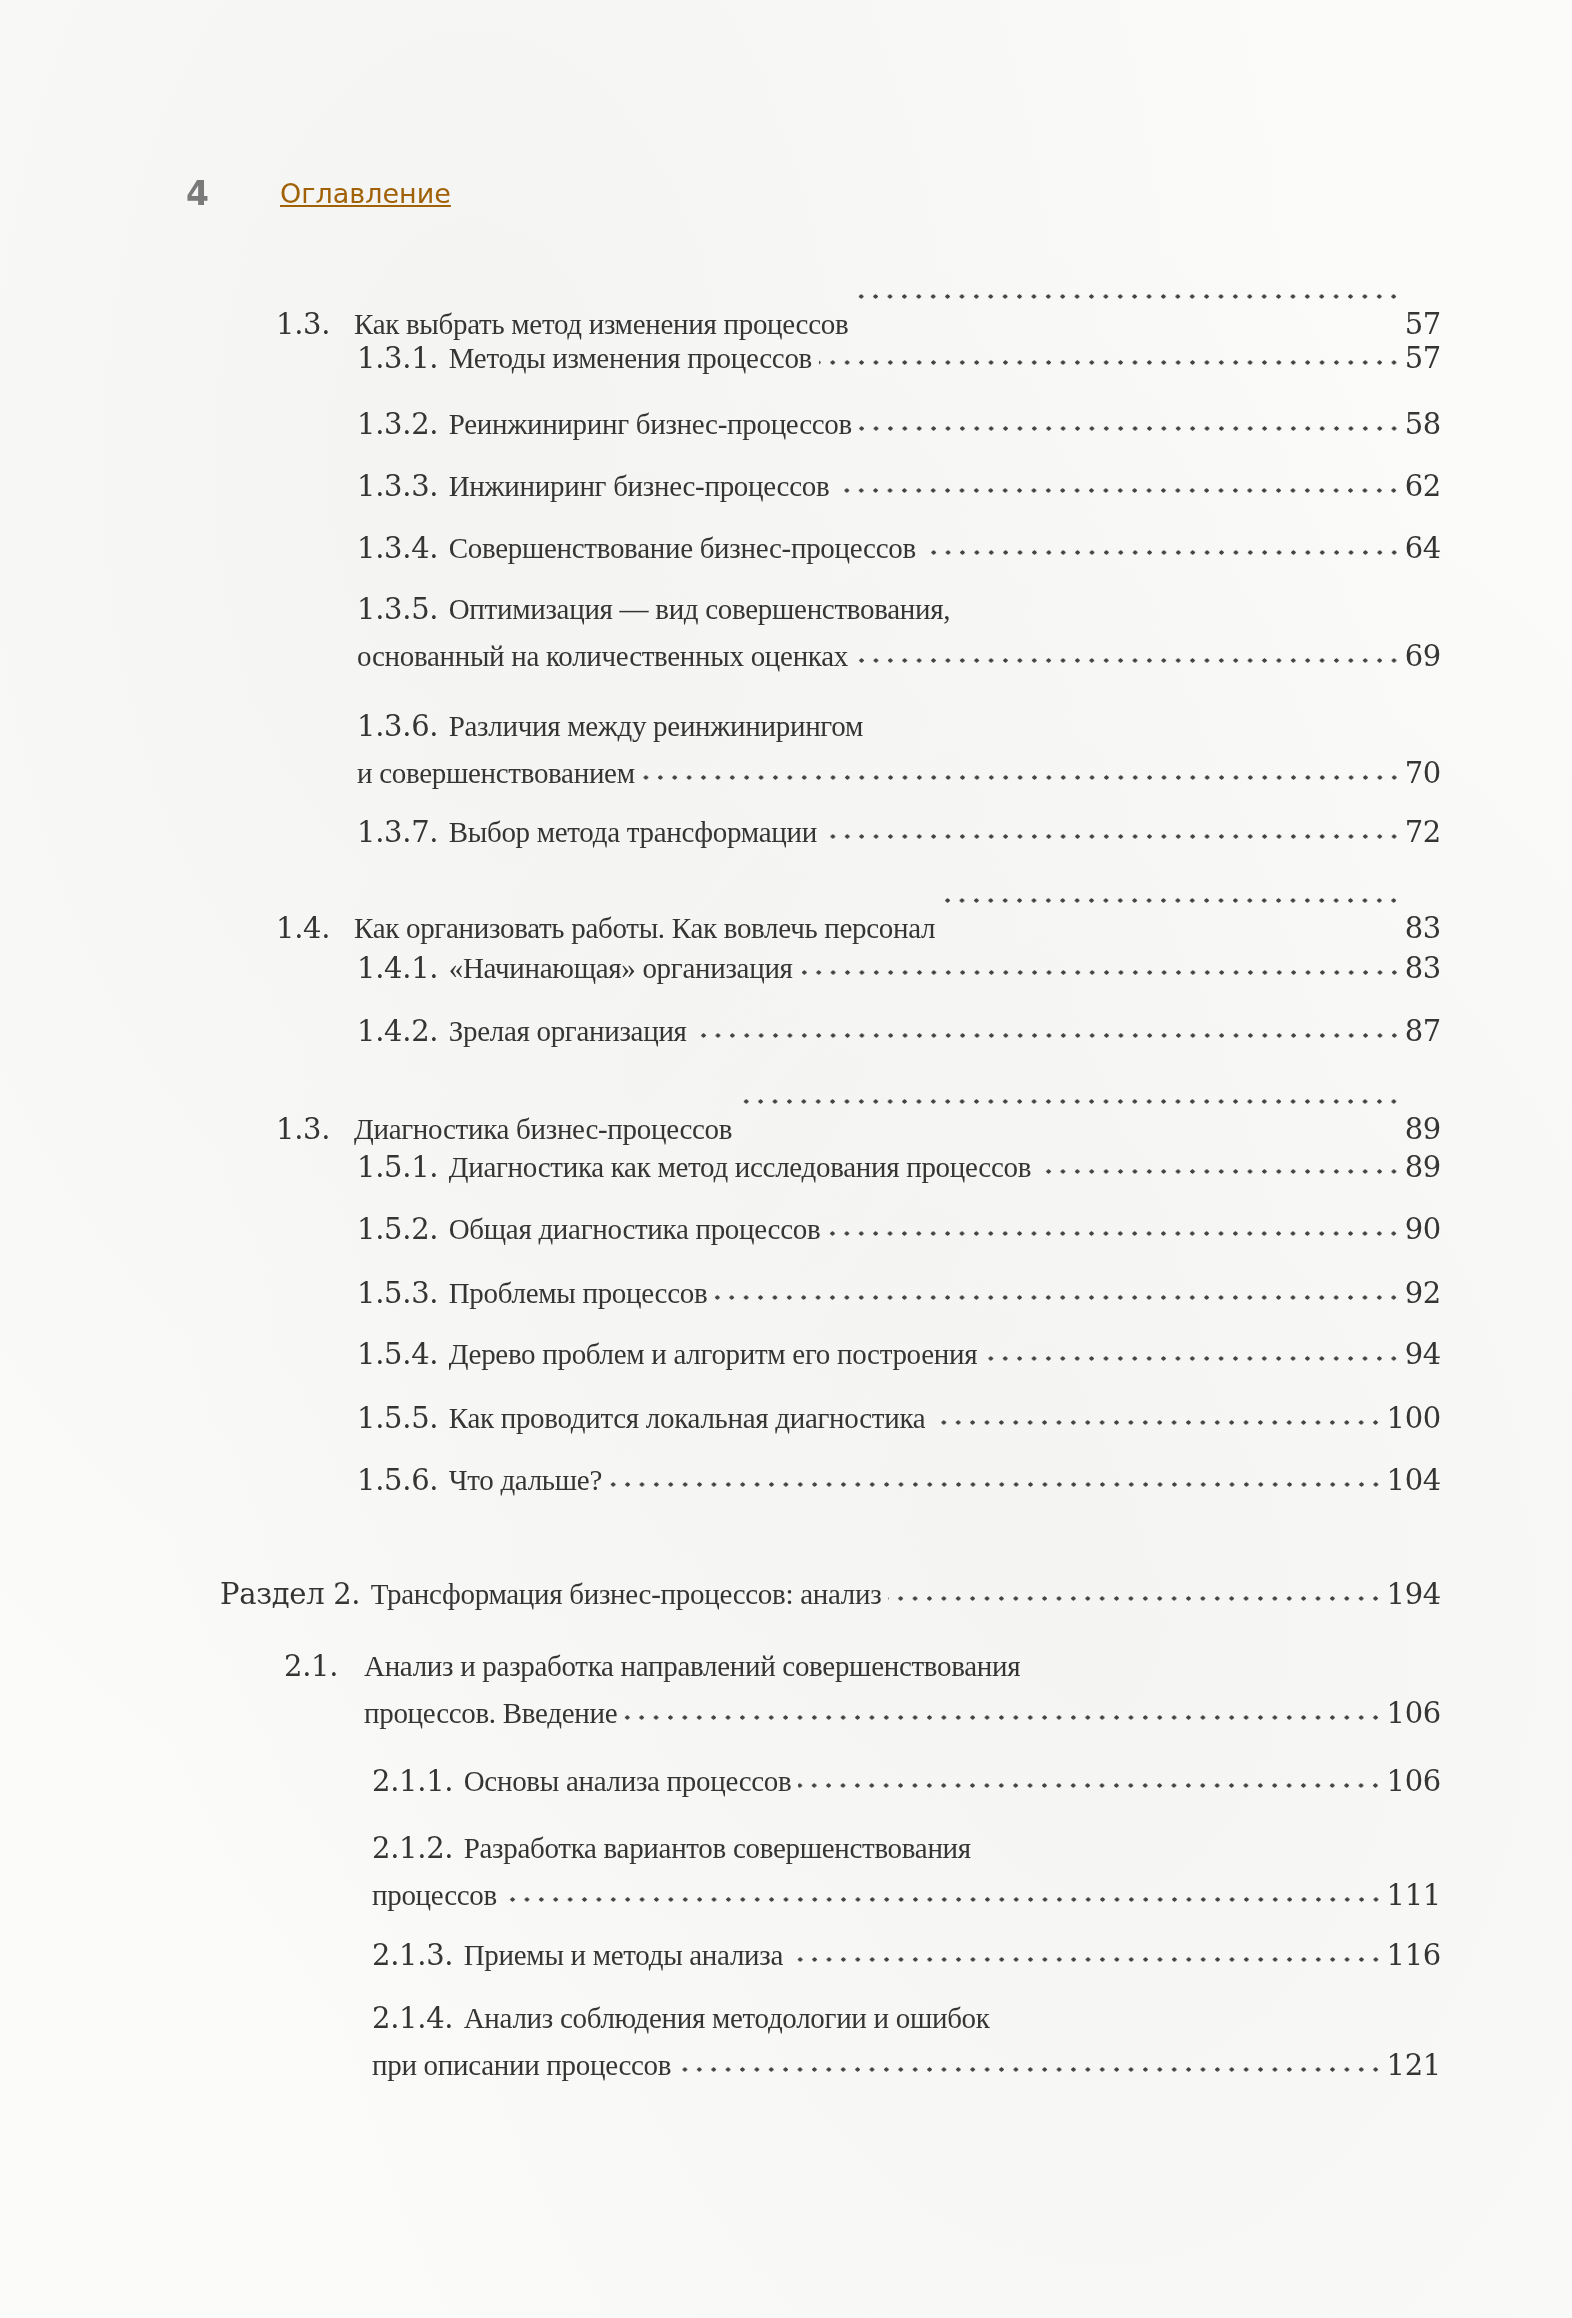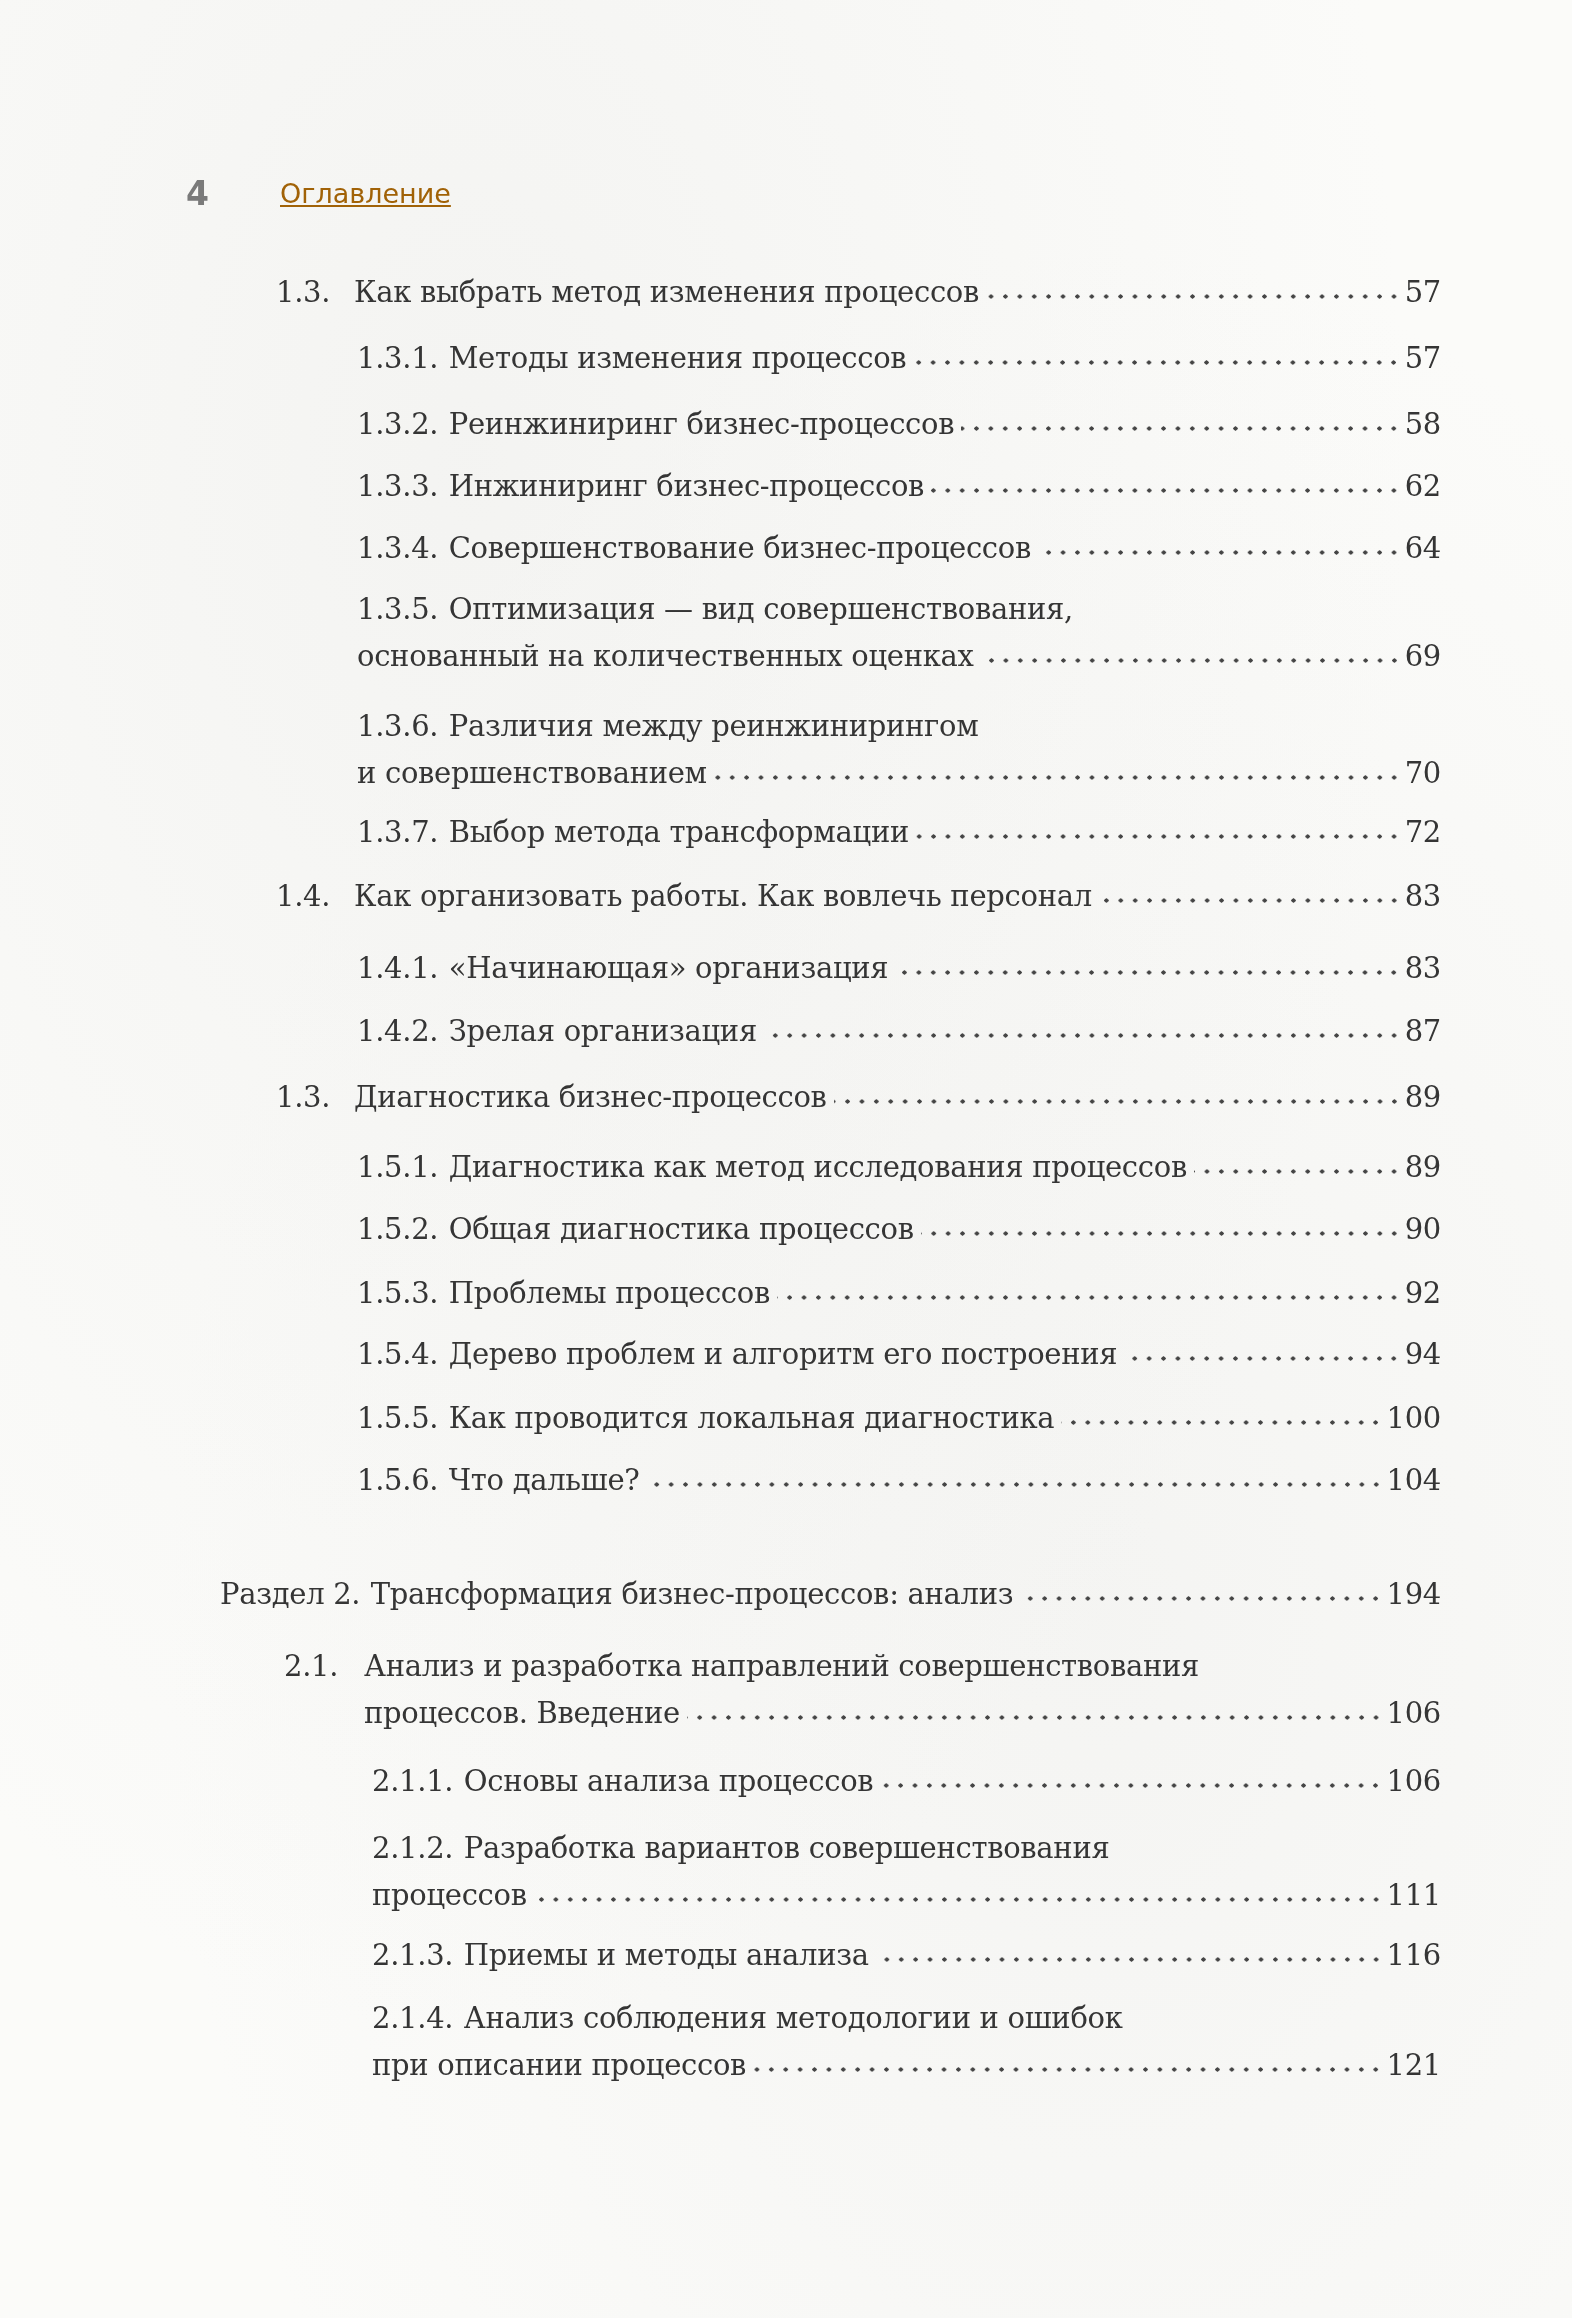--- a/index.html
+++ b/index.html
@@ -56,20 +56,21 @@
       align-items: baseline;
       height: 47px;
       white-space: nowrap;
     }
     .toc-num {
       flex: 0 0 auto;
     }
     .toc-title {
       flex: 0 1 auto;
       overflow: hidden;
+      font-family: Liberation Serif, serif;
     }
     .leader {
       flex: 1 1 auto;
       overflow: hidden;
       margin: 0 3.5px 0 7px;
       position: relative;
       height: 17.4px;
       align-self: flex-end;
       margin-bottom: 10.5px;
       background-image: radial-gradient(circle, #454545 1.9px, transparent 2.3px);
@@ -77,21 +78,21 @@
       background-repeat: repeat-x;
       background-position: right center;
     }
     .toc-page {
       flex: 0 0 auto;
       text-align: right;
     }
 
     
     .lvl-1 { left: 276px; }
-    .lvl-1 .toc-num { width: 78px; }
+    .lvl-1 .toc-num { width: 78px; margin-top: 32px; }
     .lvl-2 { left: 357px; }
     .lvl-2 .toc-num { margin-right: 10.5px; }
     .lvl-part { left: 220px; }
     .lvl-part .toc-num { margin-right: 10.5px; }
     .lvl-1b { left: 284px; }
     .lvl-1b .toc-num { width: 80px; }
     .lvl-3 { left: 364px; margin-left: 8px; }
     .lvl-3 .toc-num { margin-right: 10.5px; }
   </style>
 </head>

